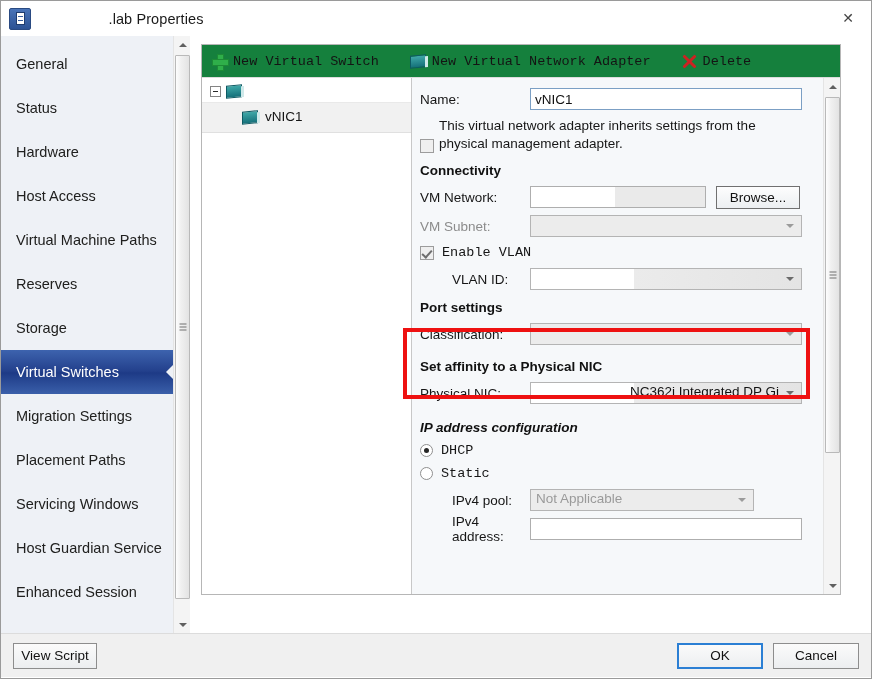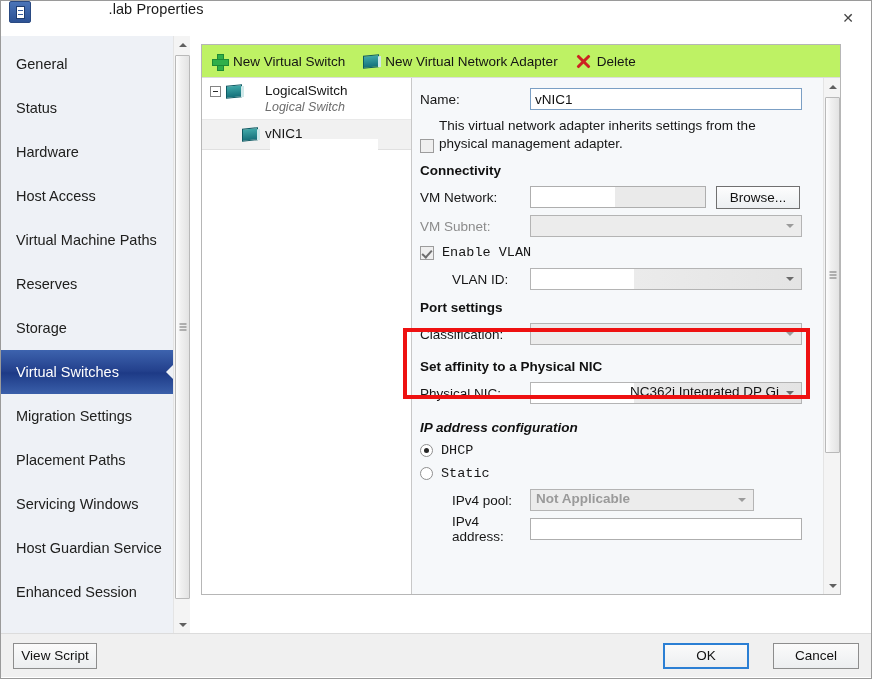--- a/index.html
+++ b/index.html
@@ -16,20 +16,21 @@
     background: #ffffff;
     border: 1px solid #9a9a9a;
   }
 
   
   .titlebar {
     position: relative;
     height: 35px;
     background: #ffffff;
     display: flex;
+    align-items: center;
   }
   .title-icon {
     width: 22px; height: 22px;
     margin-left: 8px;
     border-radius: 2px;
     background: linear-gradient(180deg,#4a74b8 0%,#2c5294 100%);
     border: 1px solid #2a4a82;
     display: flex; align-items: center; justify-content: center;
   }
   .title-icon .glyph {
@@ -169,26 +170,27 @@
     padding: 8px 12px 8px 10px;
   }
   .panel {
     position: relative;
     width: 640px; height: 551px;
     border: 1px solid #b6b6b6;
     background: #ffffff;
   }
   .toolbar {
     height: 33px;
-    background: #bef264;
+    background: #15803d;
     border-bottom: 1px solid #dcdcdc;
     display: flex;
     align-items: center;
     padding-left: 8px;
-    gap: 10px;
+    gap: 23px;
+    font-family: Liberation Mono, monospace;
   }
   .tb-item {
     display: flex;
     align-items: center;
     gap: 6px;
     font-size: 13.5px;
     color: #141414;
     padding: 2px 6px 2px 2px;
     cursor: pointer;
   }
@@ -446,21 +448,21 @@
   }
   .btn.view { margin-left: 12px; min-width: 84px; }
   .btn.primary {
     border: 1px solid #2b7fd4;
     box-shadow: 0 0 0 1px #2b7fd4 inset;
   }
   .footer-right {
     position: absolute;
     right: 12px;
     display: flex;
-    gap: 24px;
+    gap: 10px;
   }
 </style>
 </head>
 <body>
 
 <div class="window">
 
   <div class="titlebar">
     <div class="title-icon">
       <span class="glyph"></span>
@@ -548,24 +550,20 @@
             <span>Delete</span>
           </div>
         </div>
 
         <div class="panel-body">
 
           <div class="tree">
             <div class="tree-node">
               <span class="expander"></span>
               <span class="ico-nic" style="margin-top:2px;"></span>
-              <span style="display:flex;flex-direction:column;margin-left:18px;">
-                <span class="node-label">LogicalSwitch</span>
-                <span class="node-sub">Logical Switch</span>
-              </span>
             </div>
             <div class="tree-child">
               <span class="ico-nic"></span>
               <span class="node-label">vNIC1</span>
             </div>
             <div class="tooltip-ghost"></div>
           </div>
 
           <div class="form">
 
@@ -635,21 +633,21 @@
               <span class="radio-lbl">DHCP</span>
             </div>
 
             <div class="radio-row">
               <span class="radio"></span>
               <span class="radio-lbl">Static</span>
             </div>
 
             <div class="row">
               <span class="lbl indent">IPv4 pool:</span>
-              <div class="combo disabled" style="width:224px;font-weight:bold;">
+              <div class="combo disabled" style="width:224px;">
                 <span>Not Applicable</span>
                 <span class="caret"></span>
               </div>
             </div>
 
             <div class="row">
               <span class="lbl indent">IPv4 address:</span>
               <input class="txt plain" style="width: 272px;" value="">
             </div>
 

